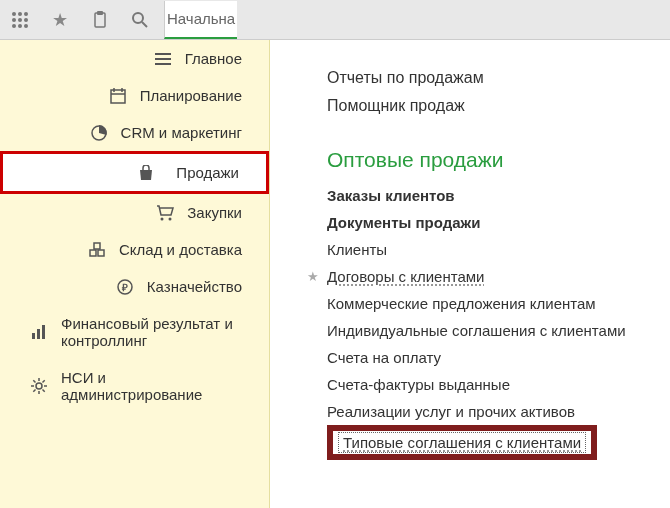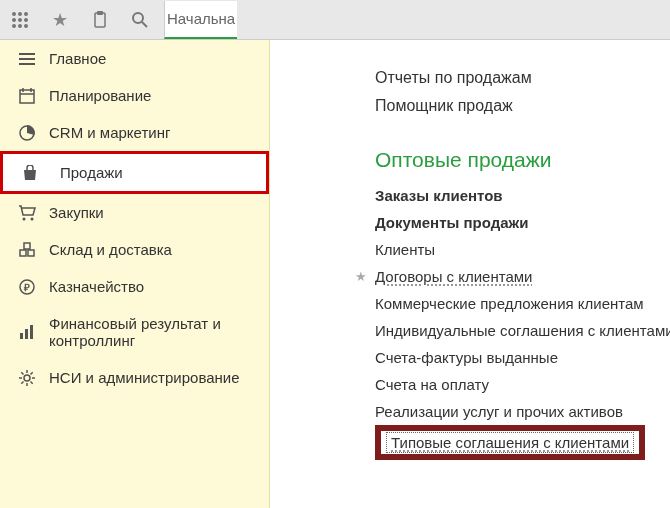--- a/index.html
+++ b/index.html
@@ -45,24 +45,25 @@
     height: calc(100% - 40px);
   }
   .sidebar {
     width: 270px;
     background: #fef9d7;
     border-right: 1px solid #e5dfa0;
   }
   .nav-item {
     display: flex;
     align-items: center;
-    padding: 10px 15px;
+    padding: 10px 27px;
     color: #333;
     font-size: 15px;
     cursor: pointer;
+    justify-content: flex-end;
   }
   .nav-item .icon {
     width: 24px;
     display: flex;
     align-items: center;
     justify-content: center;
     color: #666;
     margin-right: 10px;
     font-size: 16px;
     flex-shrink: 0;
@@ -71,21 +72,20 @@
     background: #fff;
   }
   .nav-item.highlighted {
     border: 3px solid #c00;
     gap: 8px;
   }
   .content {
     flex: 1;
     padding: 24px 0 0 57px;
     overflow: hidden;
-    margin-left: 48px;
   }
   .top-links .link {
     display: block;
     color: #333;
     font-size: 16px;
     padding: 5px 0;
     cursor: pointer;
   }
   .section-title {
     color: #2a9d3f;
@@ -285,19 +285,19 @@
 
     <h2 class="section-title">Оптовые продажи</h2>
 
     <ul class="menu-list">
       <li class="bold"><span class="lbl">Заказы клиентов</span></li>
       <li class="bold"><span class="lbl">Документы продажи</span></li>
       <li><span class="lbl">Клиенты</span></li>
       <li class="underline starred"><span class="lbl">Договоры с клиентами</span></li>
       <li><span class="lbl">Коммерческие предложения клиентам</span></li>
       <li><span class="lbl">Индивидуальные соглашения с клиентами</span></li>
+      <li><span class="lbl">Счета на оплату</span></li>
       <li><span class="lbl">Счета-фактуры выданные</span></li>
-      <li><span class="lbl">Счета на оплату</span></li>
       <li><span class="lbl">Реализации услуг и прочих активов</span></li>
       <li class="underline highlighted"><span class="lbl">Типовые соглашения с клиентами</span></li>
     </ul>
   </div>
 </div>
 
 </body></html>

